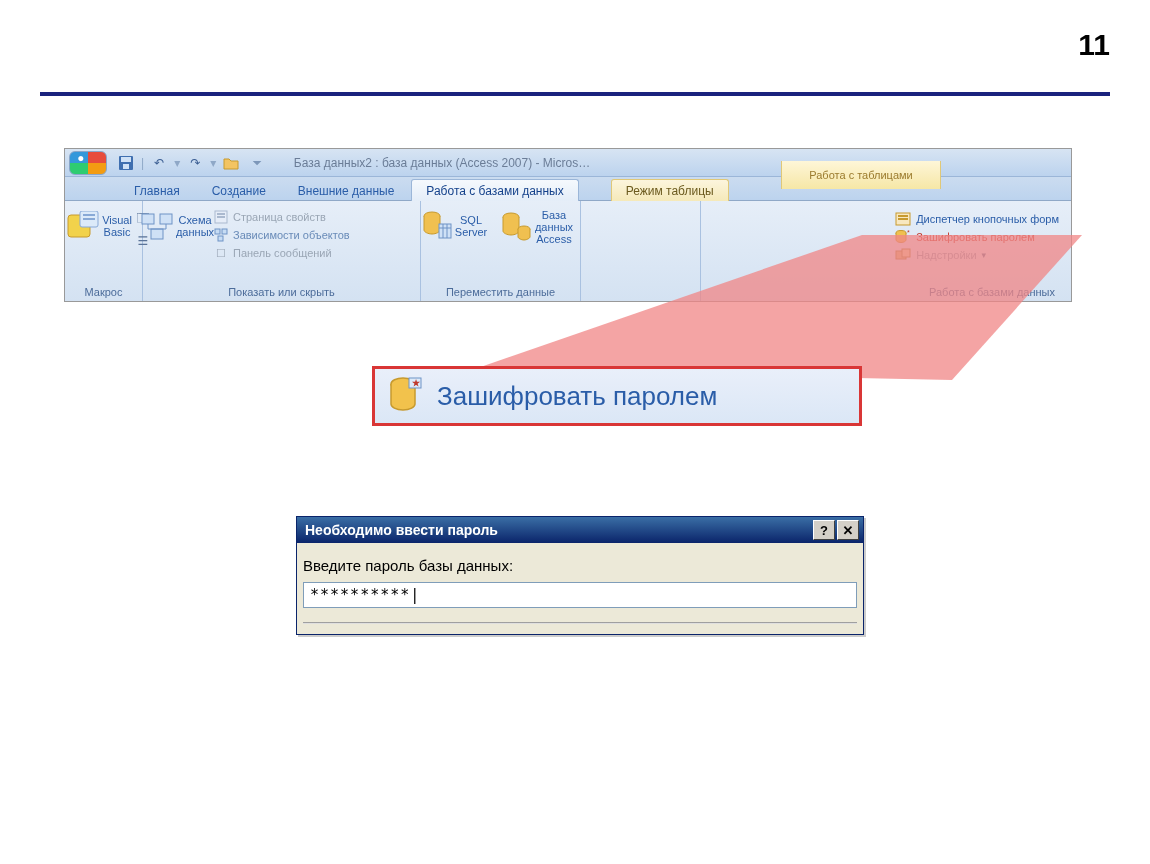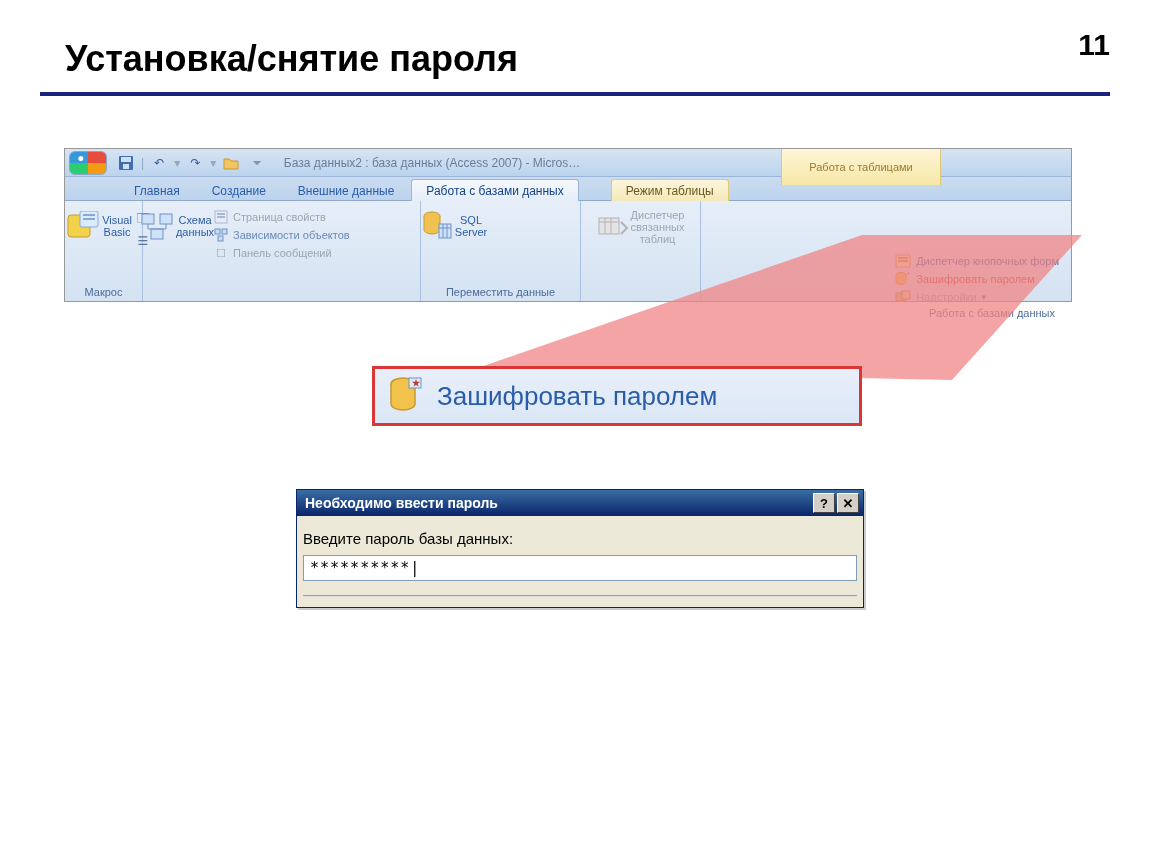--- a/index.html
+++ b/index.html
@@ -45,23 +45,23 @@
   .office-button {
     width: 38px; height: 24px; border-radius: 6px;
     background: radial-gradient(circle at 30% 30%, #fff 0 2px, transparent 3px),
                 conic-gradient(#e74c3c 0 90deg, #f39c12 90deg 180deg, #2ecc71 180deg 270deg, #3498db 270deg 360deg);
     border: 1px solid #8aa6c9;
     margin-right: 4px;
     flex-shrink: 0;
   }
   .qat-icon { width: 18px; height: 18px; display:inline-flex; align-items:center; justify-content:center; color:#3b5e93; }
   .qat-sep { color:#8fa8c7; }
-  .titlebar-text { margin-left: 10px; color:#6b7d97; font-size:12px; white-space:nowrap;text-align:center; }
+  .titlebar-text { margin-left: 20px; color:#6b7d97; font-size:12px; white-space:nowrap;text-align:center; }
   .contextual-tab-head {
-    position:absolute; right:130px; top:0; height:36px;
+    position:absolute; right:130px; top:12px; height:28px;
     width: 160px;
     background: linear-gradient(#fef6d8,#f6e7a6);
     border-left:1px solid #e0c878; border-right:1px solid #e0c878;
     display:flex; align-items:center; justify-content:center;
     color:#9b7b2e; font-size:11px;
   }
 
   
   .ribbon-tabs { height: 24px; display:flex; align-items:flex-end; padding-left: 54px; background: linear-gradient(#cbdcf0,#bcd3ee); border-bottom:1px solid #8fa8c7;}
   .tab {
@@ -98,21 +98,21 @@
     line-height:1.1;
   }
   .big-icon {
     width: 34px; height: 34px; border-radius:4px;
     display:flex; align-items:center; justify-content:center;
   }
   .mini-list { display:flex; flex-direction:column; gap:2px; color:#698bb8; font-size:11px;}
   .mini-item { display:flex; align-items:center; gap:4px; white-space:nowrap; }
   .mini-icon { width:16px; height:16px; display:inline-flex; align-items:center; justify-content:center; }
   .grey-text { color:#9aa6b5; }
-  .side-list { display:flex; flex-direction:column; gap:2px; font-size:11px;margin-top:42px; }
+  .side-list { display:flex; flex-direction:column; gap:2px; font-size:11px; }
   .side-item { display:flex; align-items:center; gap:5px; color:#2a5da8; white-space:nowrap; }
   .side-item.highlight { color:#c0392b; }
   .arrow-down::after { content:" ▾"; font-size:9px; color:#5b7499; }
 
   
   .spot-wedge {
     position:absolute; left: 472px; top: 235px;
     width: 610px; height: 170px;
     pointer-events:none;
   }
@@ -124,21 +124,21 @@
     border: 3px solid #d93636;
     background: linear-gradient(#e9effa,#dbe7f6);
     display:flex; align-items:center; gap: 14px;
     padding-left: 14px;
     font-size: 26px; color:#2a5da8;
   }
   .callout .db-icon { width:34px; height:40px; }
 
   
   .dialog {
-    position:absolute; top: 489px; left: 296px;
+    position:absolute; top: 516px; left: 296px;
     width: 568px;
     border: 1px solid #0a246a;
     background: #ece9d8;
     box-shadow: 2px 2px 0 rgba(0,0,0,.2);
     font-size: 14px;
   }
   .dlg-titlebar {
     height: 26px; background: linear-gradient(#3a6ea5,#0a246a);
     color:#fff; display:flex; align-items:center; justify-content:space-between;
     padding: 0 4px 0 8px; font-weight:bold; font-size:14px;
@@ -163,21 +163,20 @@
     border-right-color:#404040; border-bottom-color:#404040;
     background:#ece9d8; font-size:14px;
     box-shadow: inset 1px 1px 0 #fff;
   }
   .dlg-hr { height:2px; margin-top:14px; background: linear-gradient(#808080,#fff); }
 </style>
 </head>
 <body>
 
 <div class="slide-header">
-  <div class="slide-title">Установка/снятие пароля</div>
   <div class="slide-number">11</div>
 </div>
 <div class="slide-rule"></div>
 
 <div class="ribbon-frame">
 
   <div class="ribbon-titlebar">
     <div class="office-button"></div>
     <span class="qat-icon">
       <svg width="16" height="16" viewBox="0 0 16 16">
@@ -267,55 +266,55 @@
                 </svg>
             </span>
             <span>Зависимости объектов</span>
           </div>
           <div class="mini-item grey-text">
             <span class="mini-icon">☐</span>
             <span>Панель сообщений</span>
           </div>
         </div>
       </div>
+      <div class="group-label">Показать или скрыть</div>
     </div>
 
 
     <div class="group" style="width:160px">
       <div class="group-content" style="justify-content:space-between">
         <div class="big-btn">
           <div class="big-icon">
             <svg width="30" height="32" viewBox="0 0 30 32">
                 <ellipse cx="9" cy="6" rx="8" ry="4" fill="#f0c050" stroke="#c79a2e"></ellipse>
                 <path d="M1 6v14c0 2 4 4 8 4s8-2 8-4V6" fill="#f0c050" stroke="#c79a2e"></path>
                 <rect x="16" y="14" width="12" height="14" fill="#cfe1f6" stroke="#6e93c6"></rect>
                 <path d="M16 18h12M20 14v14M24 14v14" stroke="#6e93c6"></path>
               </svg>
           </div>
           <span style="white-space:pre-line">SQL
 Server</span>
         </div>
+        <div class="big-btn" style="width:72px">
+          <div class="big-icon">
+            <svg width="30" height="32" viewBox="0 0 30 32">
+                <ellipse cx="9" cy="6" rx="8" ry="4" fill="#f0c050" stroke="#c79a2e"></ellipse>
+                <path d="M1 6v14c0 2 4 4 8 4s8-2 8-4V6" fill="#f0c050" stroke="#c79a2e"></path>
+                <ellipse cx="22" cy="18" rx="6" ry="3" fill="#f0c050" stroke="#c79a2e"></ellipse>
+                <path d="M16 18v8c0 1 3 3 6 3s6-2 6-3v-8" fill="#f0c050" stroke="#c79a2e"></path>
+              </svg>
+          </div>
+          <span style="white-space:pre-line">База данных
+Access</span>
+        </div>
       </div>
       <div class="group-label">Переместить данные</div>
     </div>
 
     <div class="group" style="width:120px">
-      <div class="group-content" style="justify-content:center">
-        <div class="big-btn grey-text">
-          <div class="big-icon">
-            <svg width="32" height="30" viewBox="0 0 32 30">
-                <rect x="2" y="6" width="20" height="16" fill="#e4e4e4" stroke="#b3b3b3"></rect>
-                <path d="M2 10h20M8 6v16M14 6v16" stroke="#b3b3b3"></path>
-                <path d="M24 10l6 6-6 6" fill="none" stroke="#b3b3b3" stroke-width="2"></path>
-              </svg>
-          </div>
-          <span style="white-space:pre-line">Диспетчер
-связанных таблиц</span>
-        </div>
-      </div>
       <div class="group-label">&nbsp;</div>
     </div>
 
     <div class="group" style="flex:1;border-right:none">
       <div class="group-content" style="justify-content:flex-end;padding-right:6px">
         <div class="side-list" style="padding-top:6px">
           <div class="side-item">
             <span class="mini-icon">
               <svg width="16" height="14" viewBox="0 0 16 14">
                   <rect x="1" y="1" width="14" height="12" fill="#f8e8c0" stroke="#c79a2e"></rect>

